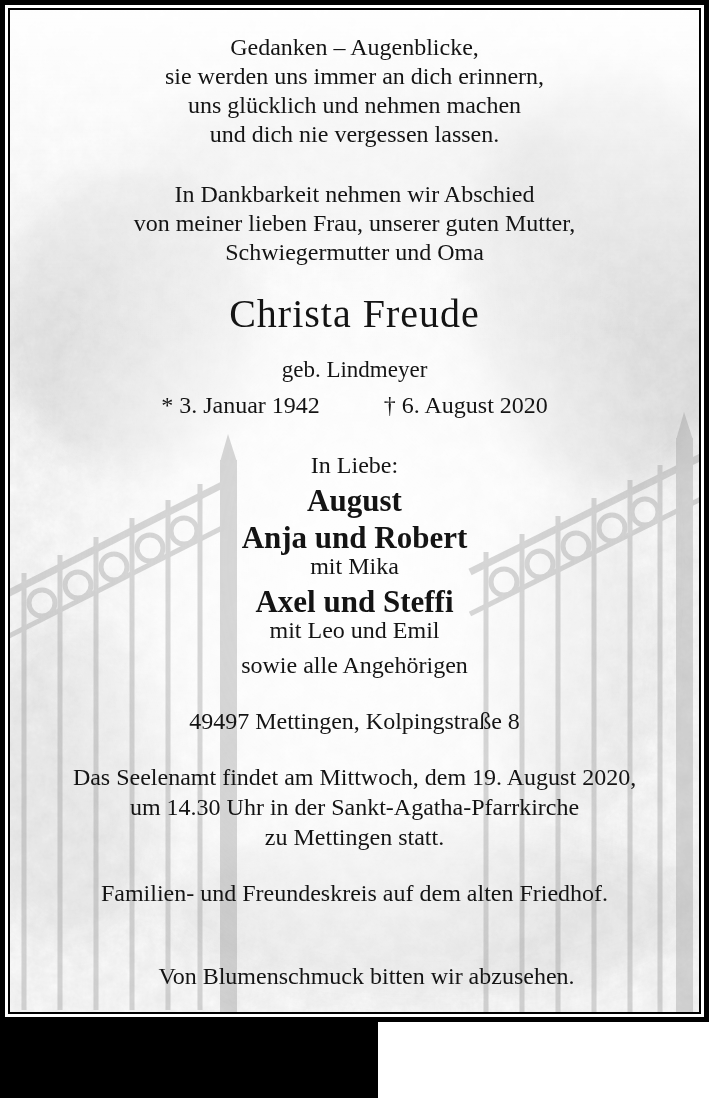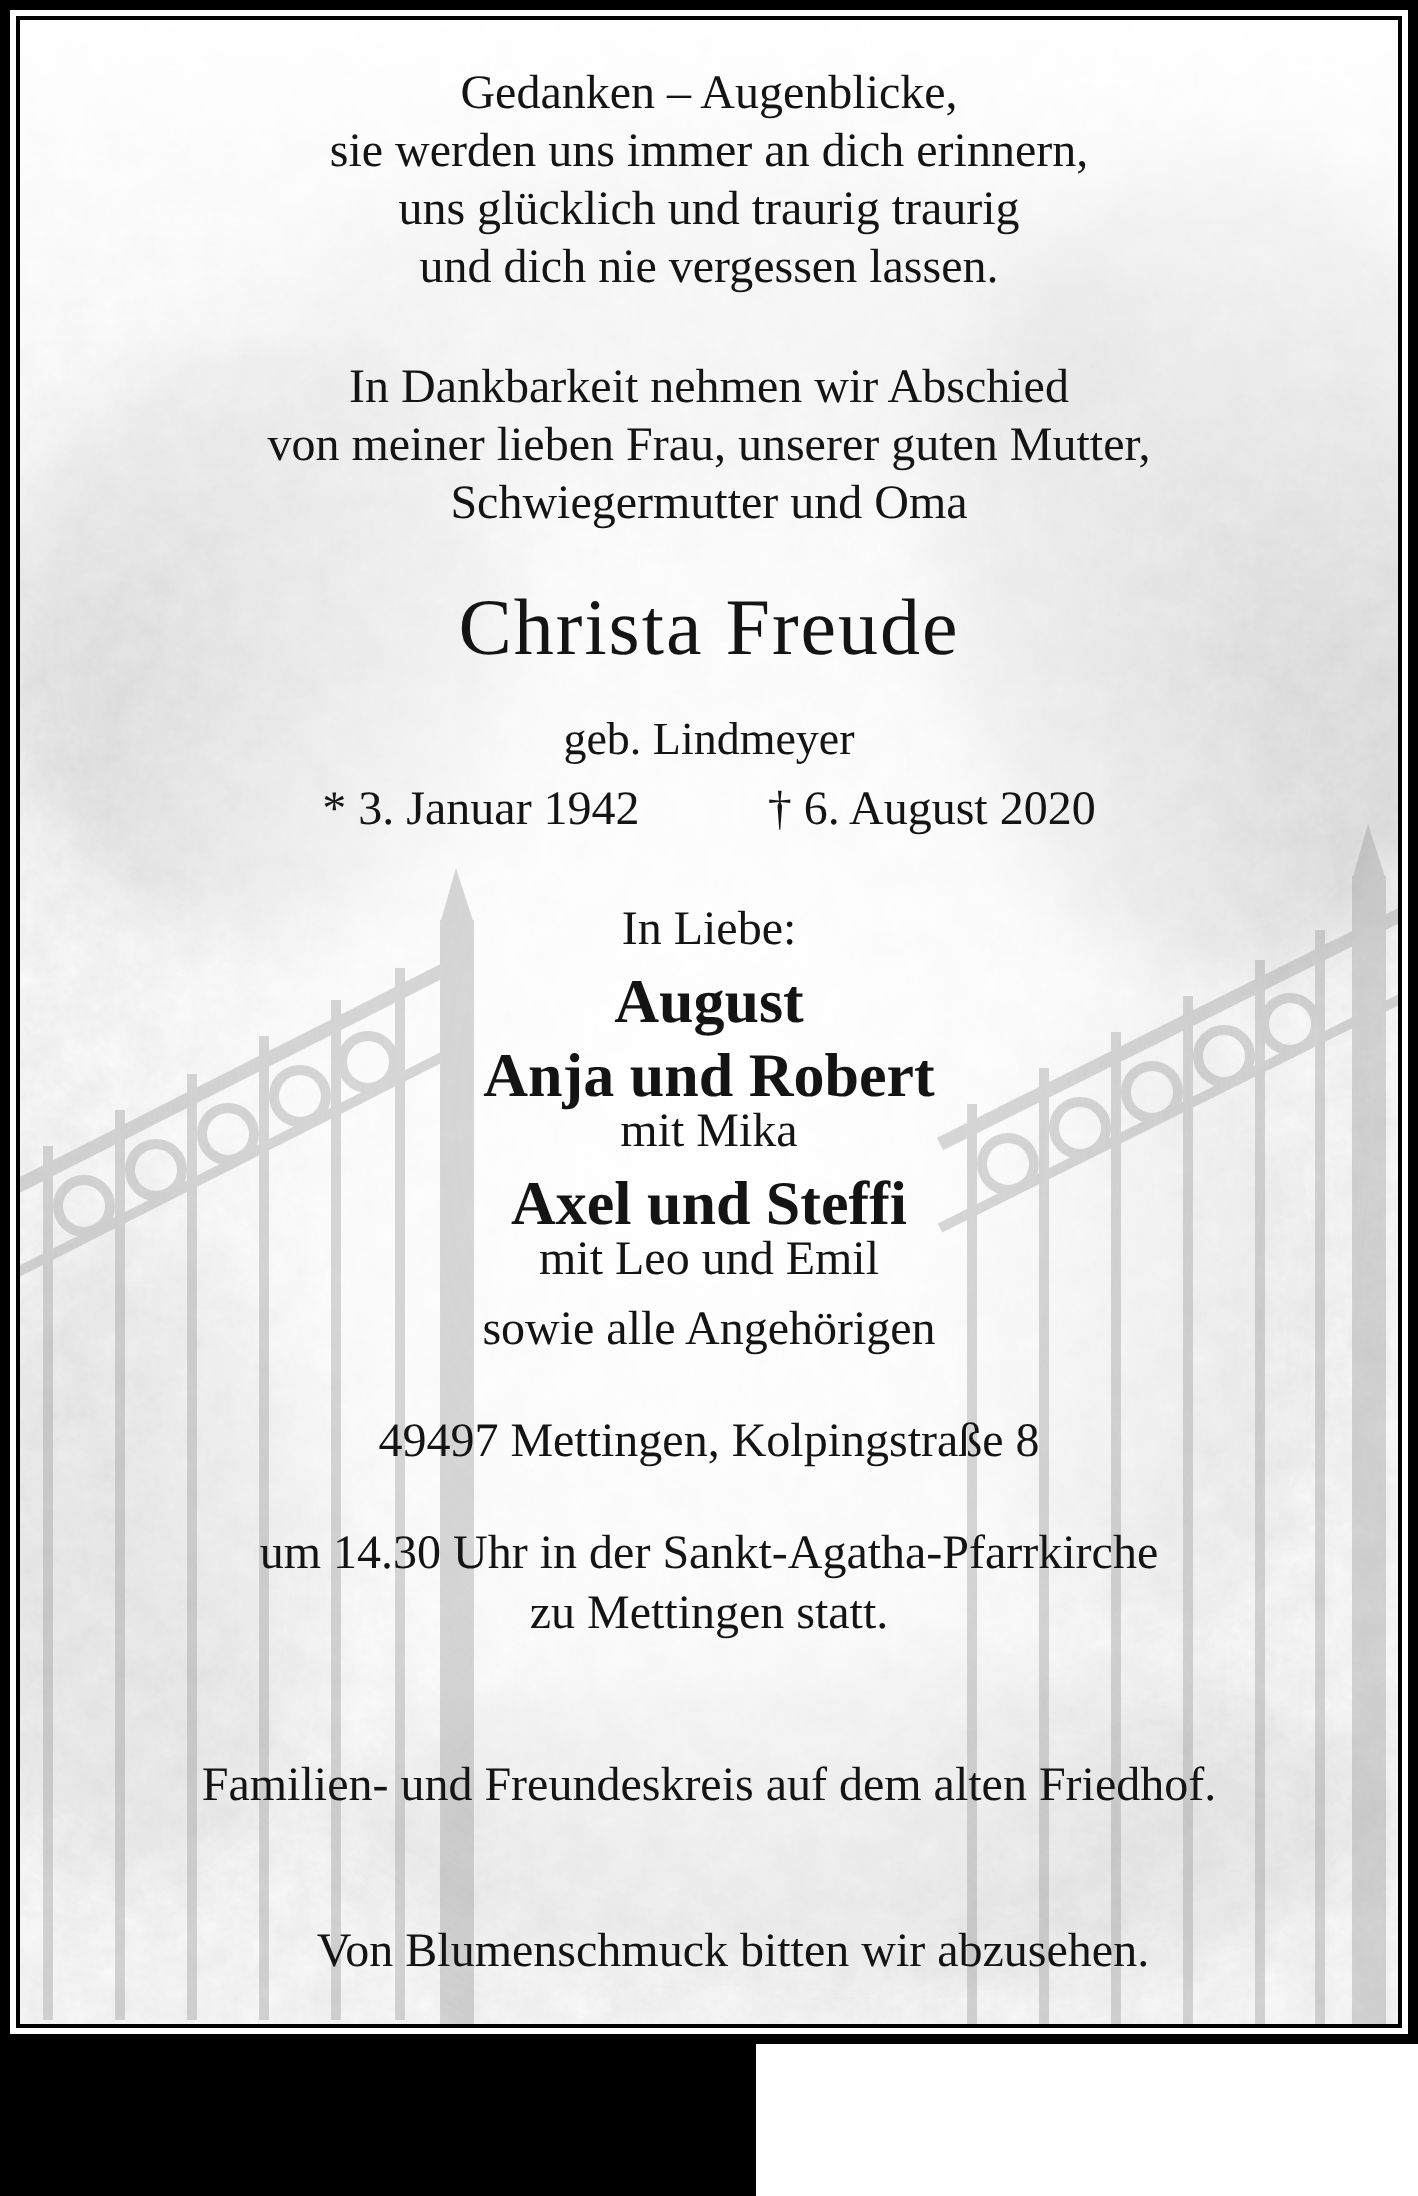--- a/index.html
+++ b/index.html
@@ -135,21 +135,21 @@
           <circle cx="602" cy="518" r="13" fill="none" stroke-width="5"></circle>
           <circle cx="635" cy="502" r="13" fill="none" stroke-width="5"></circle>
         </g>
       </svg>
 
       <div class="content">
 
         <div class="block poem t24">
           <div>Gedanken – Augenblicke,</div>
           <div>sie werden uns immer an dich erinnern,</div>
-          <div>uns glücklich und traurig traurig</div>
+          <div>uns glücklich und nehmen machen</div>
           <div>und dich nie vergessen lassen.</div>
         </div>
 
         <div class="block intro t24">
           <div>In Dankbarkeit nehmen wir Abschied</div>
           <div>von meiner lieben Frau, unserer guten Mutter,</div>
           <div>Schwiegermutter und Oma</div>
         </div>
 
         <div class="block name-blk name">Christa Freude</div>
@@ -169,20 +169,21 @@
         <div class="block m2sub t24">mit Mika</div>
 
         <div class="block m3 bold25">Axel und Steffi</div>
         <div class="block m3sub t24">mit Leo und Emil</div>
 
         <div class="block relatives t24">sowie alle Angehörigen</div>
 
         <div class="block address t24">49497 Mettingen, Kolpingstraße 8</div>
 
         <div class="block service t24 lh30">
+          <div>Das Seelenamt findet am Mittwoch, dem 19. August 2020,</div>
           <div>um 14.30 Uhr in der Sankt-Agatha-Pfarrkirche</div>
           <div>zu Mettingen statt.</div>
         </div>
 
         <div class="block burial t24 lh30">
           <div>Familien- und Freundeskreis auf dem alten Friedhof.</div>
         </div>
 
         <div class="block flowers t24 lh30">Von Blumenschmuck bitten wir abzusehen.</div>
 

